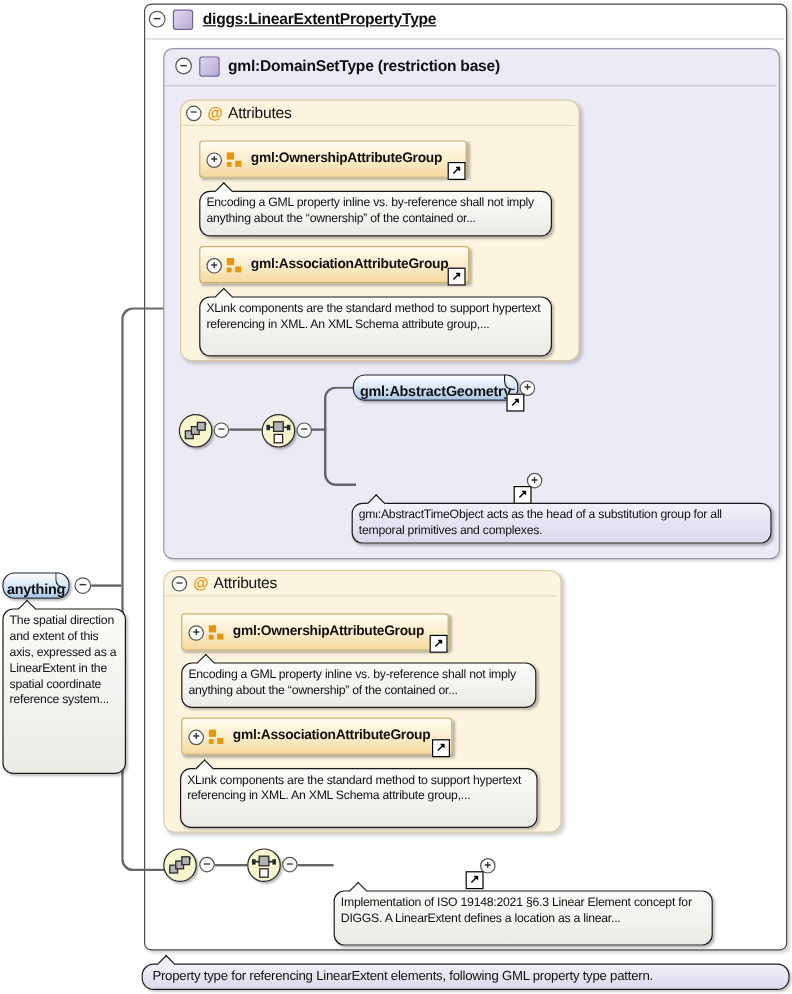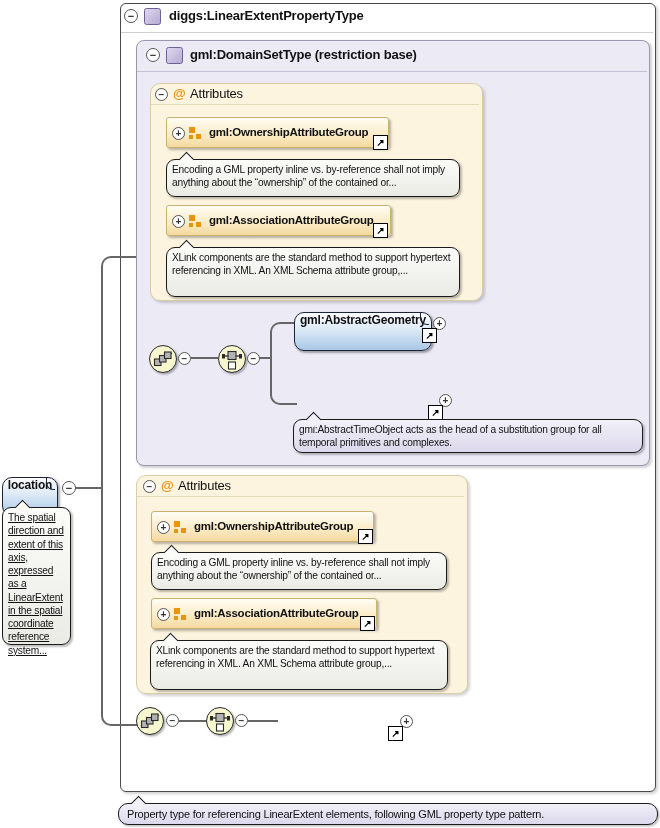--- a/index.html
+++ b/index.html
@@ -39,22 +39,22 @@
         box-shadow:2px 2px 2.5px rgba(0,0,0,.28);}
   .agbox .label{position:absolute;left:42px;top:8px;font-size:11.5px;font-weight:bold;
         letter-spacing:-0.25px;white-space:nowrap;}
   .ag-ico{position:absolute;left:22px;top:9px;width:13px;height:13px;}
   .ag-ico span{position:absolute;background:#e8940c;}
   .ag-ico .s1{left:0;top:0;width:6px;height:6px;}
   .ag-ico .s2{left:0;top:8px;width:4px;height:4px;}
   .ag-ico .s3{left:7px;top:7px;width:5px;height:5px;}
 
   
-  .elbox{position:absolute;height:39px;box-sizing:border-box;border:1.4px solid #1c2438;
-        border-radius:10px;display:flex;align-items:flex-start;justify-content:center;
+  .elbox{position:absolute;height:22px;box-sizing:border-box;border:1.4px solid #1c2438;
+        border-radius:10px;display:flex;align-items:flex-end;justify-content:center;
         font-size:12px;font-weight:bold;letter-spacing:-0.2px;white-space:nowrap;
         background:linear-gradient(#fcfdff 0%,#dce9f6 45%,#a9c8e6 100%);
         box-shadow:1.5px 1.5px 2px rgba(0,0,0,.32);}
   .elbox::after{content:'';position:absolute;top:-1px;right:2px;width:8px;height:12px;
         border-left:1.3px solid #1c2438;border-bottom:1.3px solid #1c2438;
         border-radius:0 0 0 7px;}
 
   
   .linkbox{position:absolute;box-sizing:border-box;width:15px;height:15px;background:#fff;
         border:1.8px solid #000;display:flex;align-items:center;justify-content:center;
@@ -87,21 +87,21 @@
         display:flex;align-items:center;justify-content:center;}
 </style>
 </head>
 <body>
 
 <div id="stage">
 
   <div class="outer-box"></div>
   <div class="circ" style="left:124px;top:9px;">−</div>
   <div class="type-sq" style="left:144px;top:8px;"></div>
-  <div class="hdr" style="left:169px;top:8px;">diggs:LinearExtentPropertyType</div>
+  <div class="hdr" style="left:169px;top:8px;text-decoration:underline;">diggs:LinearExtentPropertyType</div>
   <div class="sep" style="left:121px;top:32px;width:532px;background:#cfcfcf;"></div>
 
   <div class="hline" style="left:76px;top:487px;width:25px;"></div>
   <div class="bracket-main"></div>
 
   <div class="domain-box"></div>
   <div class="circ" style="left:146px;top:48px;">−</div>
   <div class="type-sq" style="left:166px;top:47px;"></div>
   <div class="hdr" style="left:190px;top:47px;">gml:DomainSetType (restriction base)</div>
   <div class="sep" style="left:137px;top:71px;width:510px;background:#c6c2d6;"></div>
@@ -194,24 +194,24 @@
         <span class="s1"></span>
         <span class="s2"></span>
         <span class="s3"></span>
       </div>
     <div class="label">gml:AssociationAttributeGroup</div>
   </div>
   <div class="linkbox" style="left:360px;top:616px;">↗</div>
   <div class="bubble" style="left:150px;top:640px;width:298px;height:50px;">XLink components are the standard method to support hypertext referencing in XML. An XML Schema attribute group,...</div>
 
   <div class="elbox" style="left:2px;top:477px;width:56px;">
-    <span>location</span>
+    <span>anything</span>
   </div>
   <div class="circ" style="left:62px;top:481px;">−</div>
-  <div class="bubble" style="left:2px;top:507px;width:69px;height:138px;text-decoration:underline;">The spatial direction and extent of this axis, expressed as a LinearExtent in the spatial coordinate reference system...</div>
+  <div class="bubble" style="left:2px;top:507px;width:103px;height:138px;">The spatial direction and extent of this axis, expressed as a LinearExtent in the spatial coordinate reference system...</div>
 
   <div class="hline" style="left:179px;top:720px;width:27px;"></div>
   <div class="hline" style="left:248px;top:720px;width:30px;"></div>
 
   <div class="ycirc" style="left:136px;top:707px;">
     <svg width="22" height="22" viewBox="0 0 22 22">
       <line x1="2" y1="16" x2="20" y2="5" stroke="#2a2a2a" stroke-width="1.3"></line>
       <rect x="2.5" y="11" width="6.5" height="6.5" fill="#b3b3b3" stroke="#2a2a2a" stroke-width="1.1"></rect>
       <rect x="7.5" y="7.5" width="6.5" height="6.5" fill="#b3b3b3" stroke="#2a2a2a" stroke-width="1.1"></rect>
       <rect x="12.5" y="4" width="6.5" height="6.5" fill="#b3b3b3" stroke="#2a2a2a" stroke-width="1.1"></rect>
@@ -224,16 +224,17 @@
       <rect x="1" y="6" width="3" height="4.5" fill="#2a2a2a"></rect>
       <rect x="18" y="6" width="3" height="4.5" fill="#2a2a2a"></rect>
       <rect x="7" y="3.5" width="8" height="8" fill="#b3b3b3" stroke="#2a2a2a" stroke-width="1.1"></rect>
       <rect x="7.5" y="14" width="7" height="7" fill="#ffffff" stroke="#2a2a2a" stroke-width="1.1"></rect>
     </svg>
   </div>
   <div class="circ sm" style="left:235px;top:714px;">−</div>
 
   <div class="circ sm" style="left:400px;top:715px;">+</div>
   <div class="linkbox" style="left:388px;top:726px;">↗</div>
+  <div class="bubble" style="left:278px;top:742px;width:316px;height:46px;">Implementation of ISO 19148:2021 §6.3 Linear Element concept for DIGGS. A LinearExtent defines a location as a linear...</div>
 
   <div class="bubble purple bar" style="left:118px;top:803px;width:540px;height:22px;">Property type for referencing LinearExtent elements, following GML property type pattern.</div>
 
 </div>
 
 </body></html>

